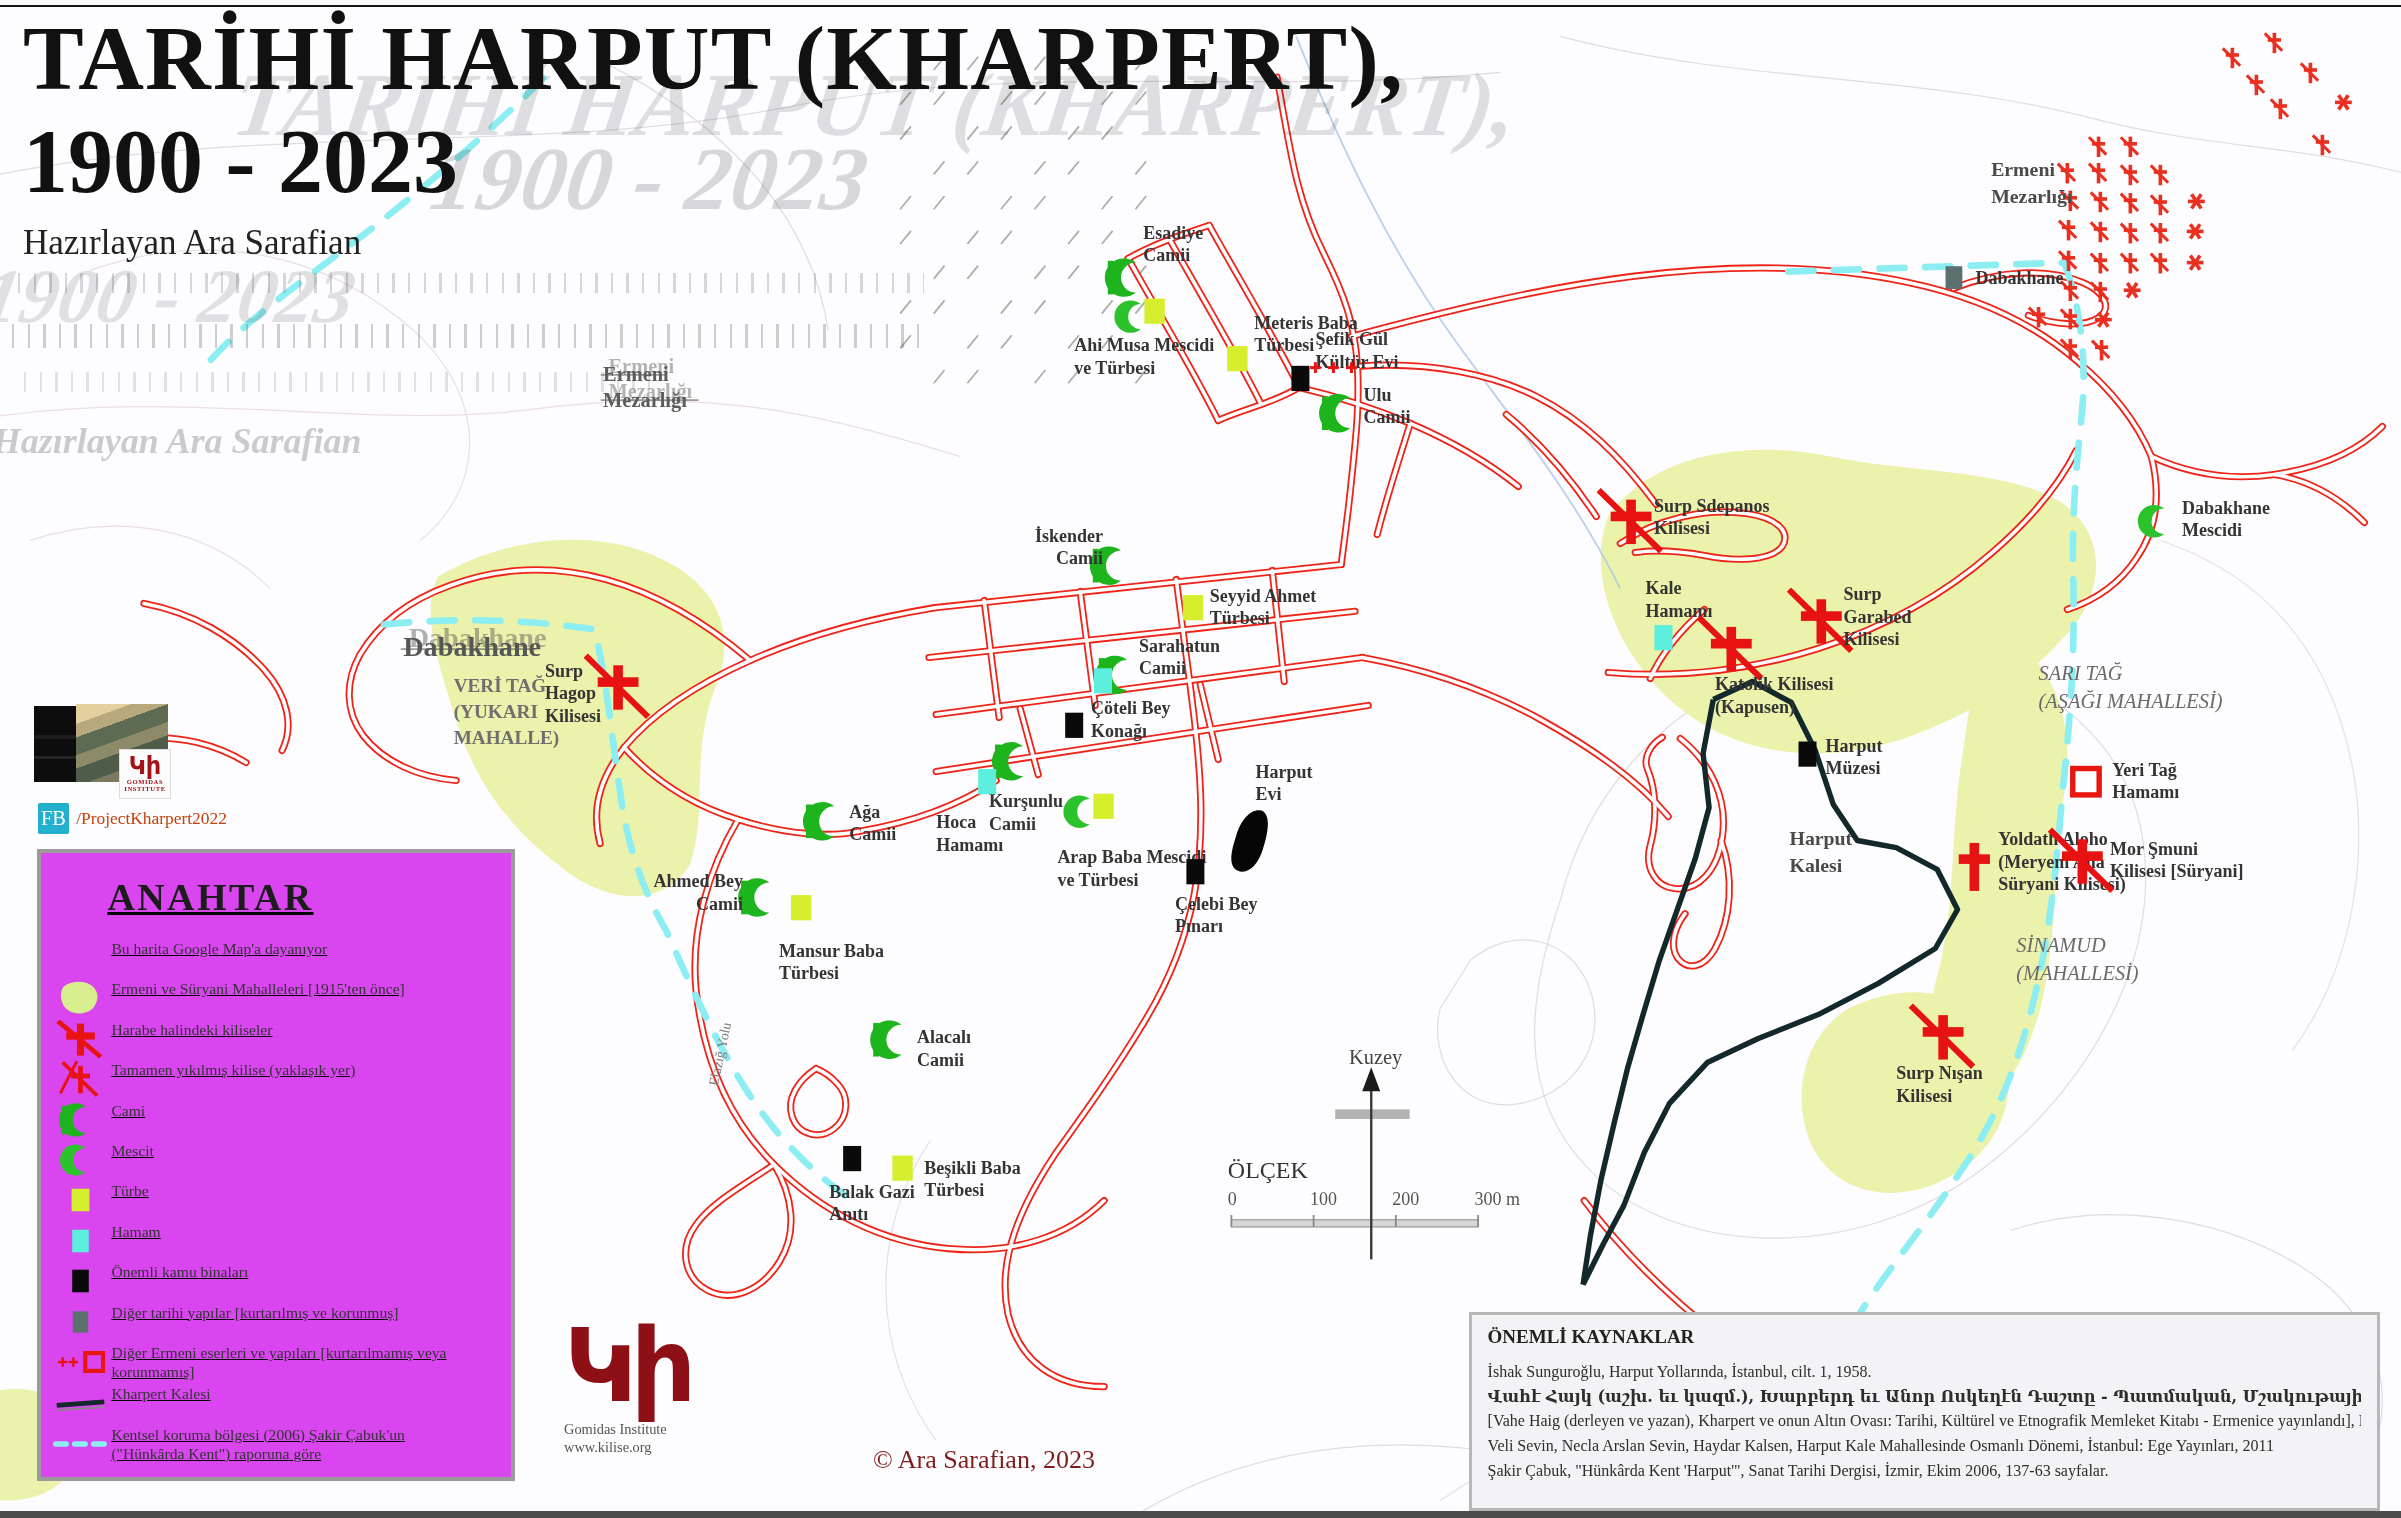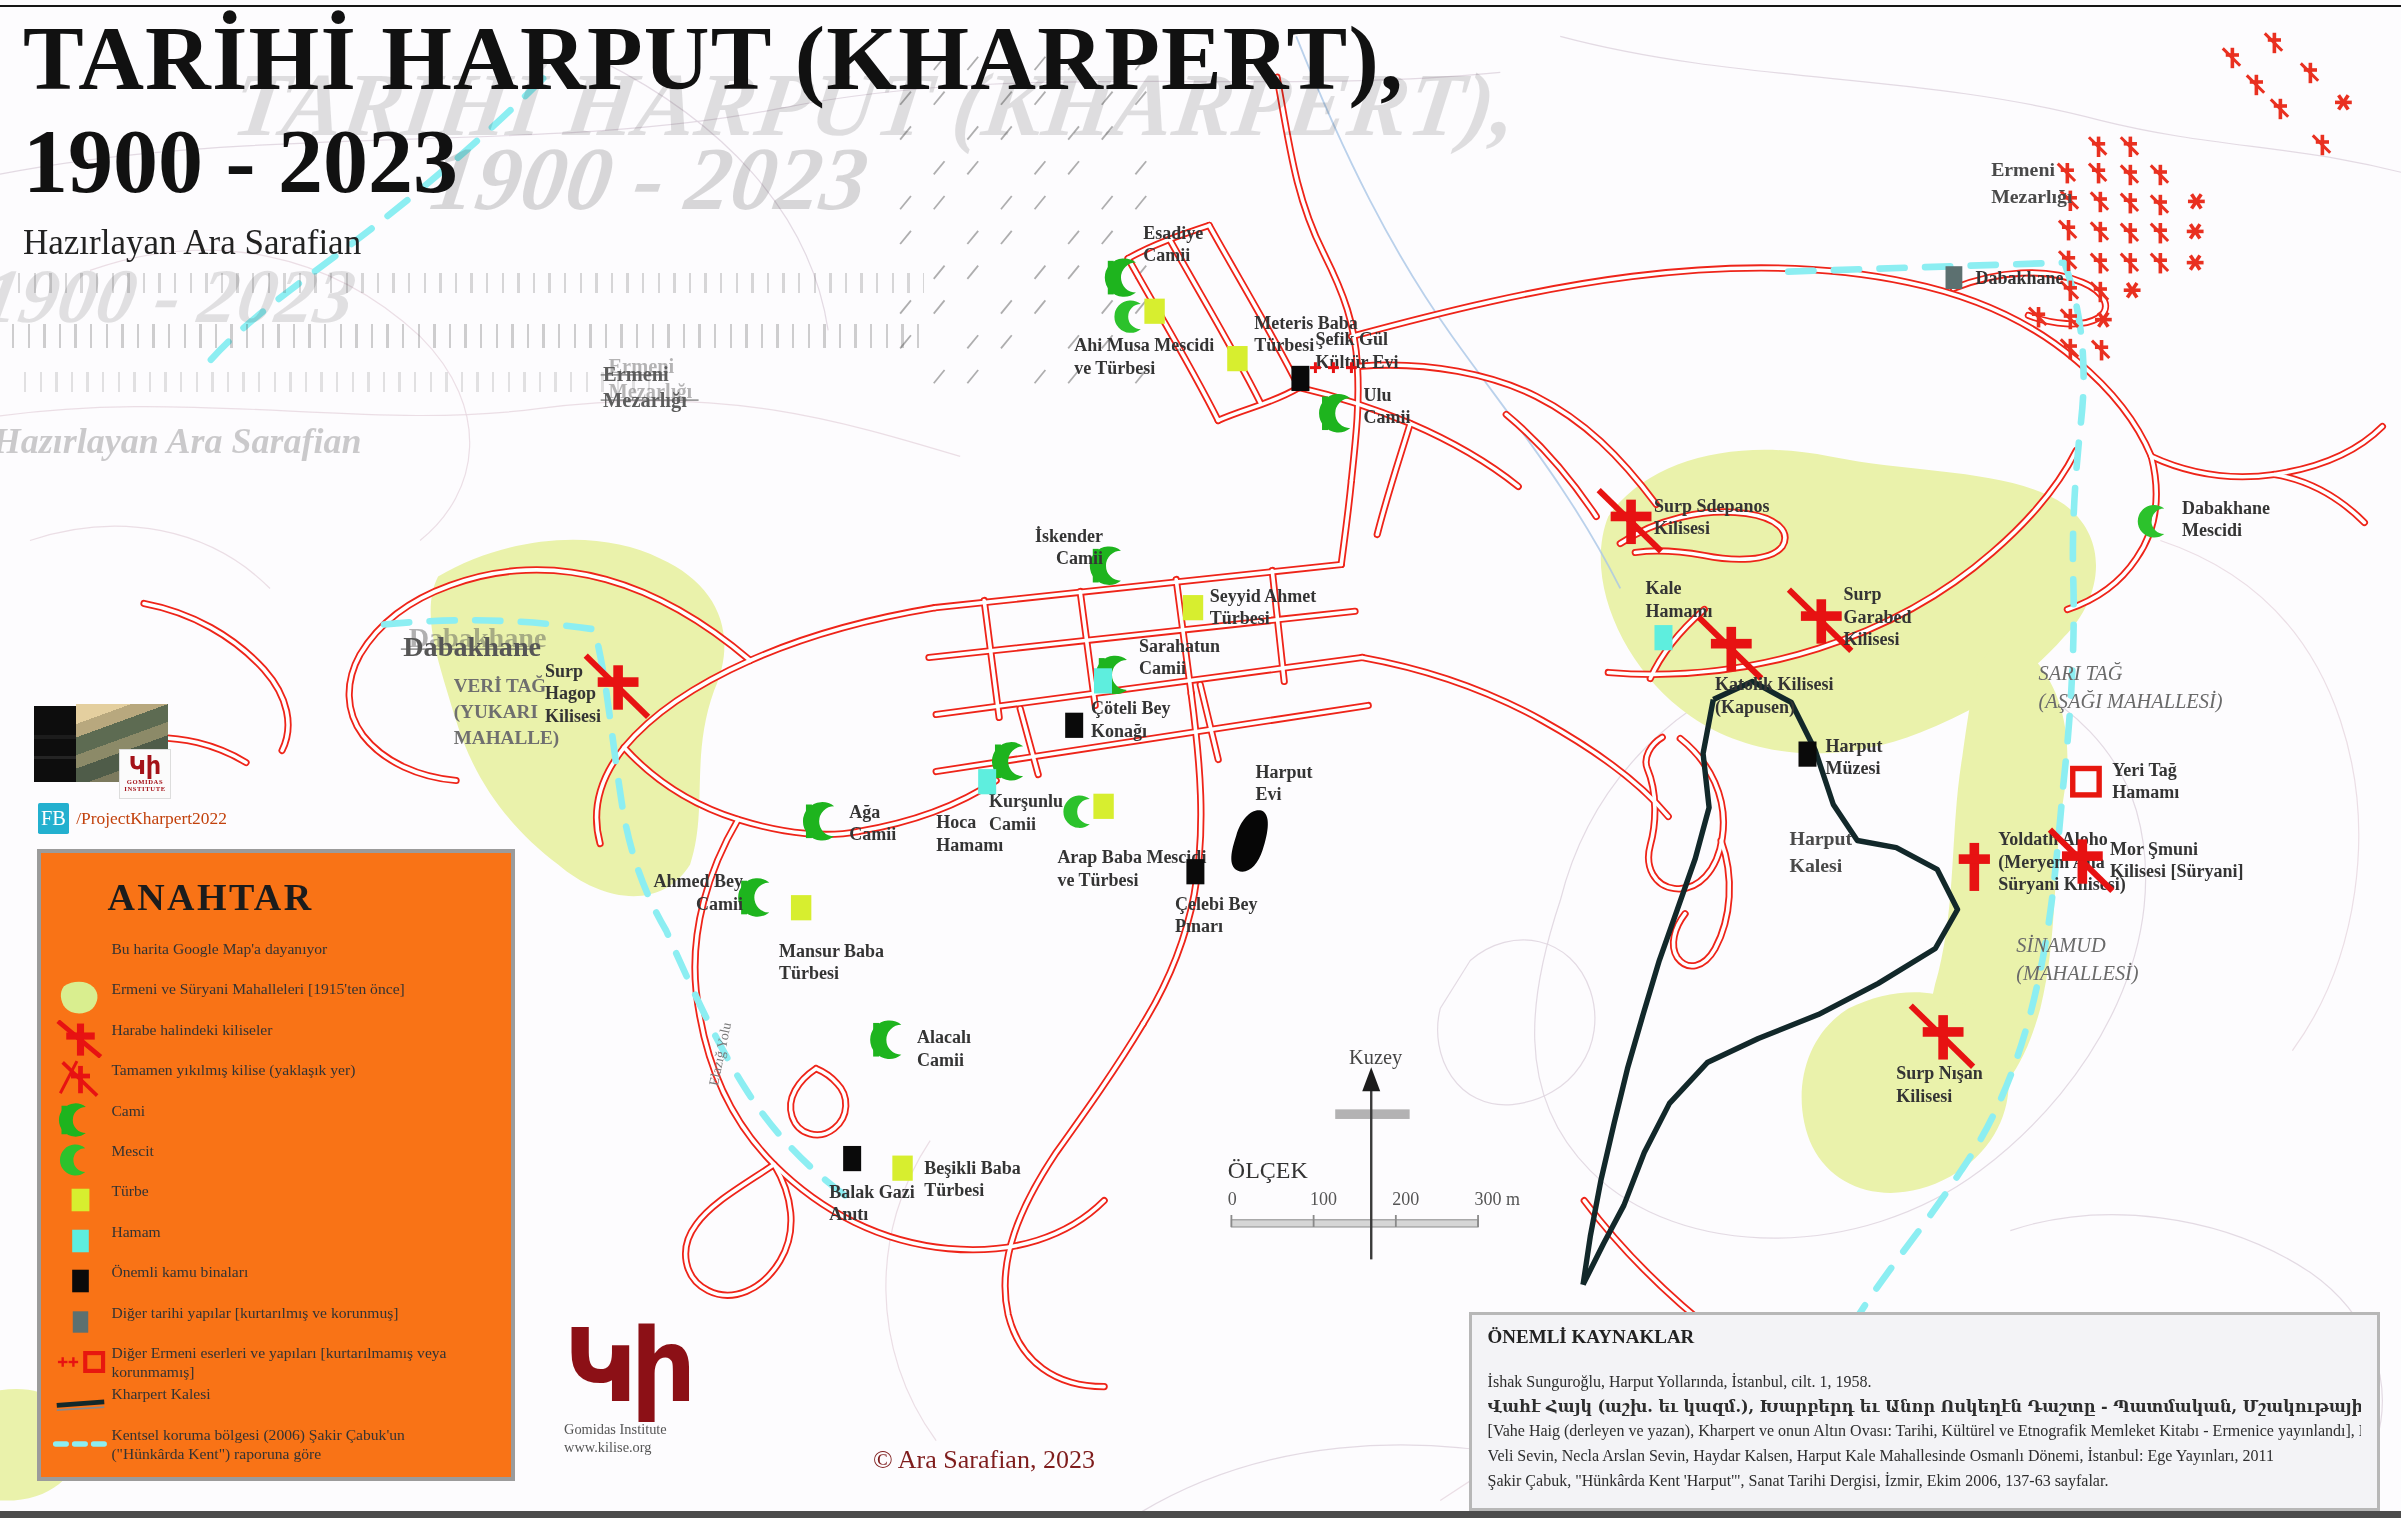--- a/index.html
+++ b/index.html
@@ -36,31 +36,31 @@
      display:flex;flex-direction:column;align-items:center;justify-content:center;z-index:2;}
   .gi-chip .glyph{font-family:"DejaVu Sans",sans-serif;font-weight:700;font-size:24px;color:#a41218;line-height:.9;}
   .gi-chip .t{font-family:"Liberation Serif",serif;font-size:6.6px;font-weight:700;color:#a41218;letter-spacing:0.6px;line-height:1.1;}
   .fb-row{position:absolute;left:38px;top:803px;z-index:20;display:flex;align-items:center;}
   .fb-badge{width:31px;height:31px;background:#23b0cf;color:#fff;display:flex;align-items:center;justify-content:center;
      font-weight:400;font-size:20.4px;border-radius:1.8px;}
   .fb-handle{margin-left:7.2px;font-size:17.4px;color:#c2410c;}
 
   
   .legend{position:absolute;left:37px;top:849px;width:478px;height:632px;z-index:20;
-     background:#f97316;border:4.2px solid #9b9b9b;box-sizing:border-box;padding:18px 10.8px 6px 8.4px;}
+     background:#d946ef;border:4.2px solid #9b9b9b;box-sizing:border-box;padding:18px 10.8px 6px 8.4px;text-decoration:underline;}
   .lg-title{font-size:38px;font-weight:700;letter-spacing:2.4px;margin:3.6px 0 20.4px 58px;color:#1c1c1c;}
   .lg-row{display:flex;align-items:flex-start;min-height:36px;margin-bottom:2.4px;}
   .lg-ico{width:62px;flex:0 0 62px;display:flex;align-items:center;justify-content:center;}
   .lg-label{font-size:15.6px;color:#333;line-height:1.25;}
   .lg-label .l2{display:block;}
 
   
   .refs{position:absolute;left:1469px;top:1312px;width:911px;height:199px;z-index:20;
      background:#f3f3f6;border:3.6px solid #b7b7b7;box-sizing:border-box;padding:10.8px 15.6px;}
-  .refs-title{font-size:19px;font-weight:700;color:#222;margin-bottom:22px;}
+  .refs-title{font-size:19px;font-weight:700;color:#222;margin-bottom:12px;}
   .refs-line{font-size:16px;color:#2d2d2d;line-height:1.55;white-space:nowrap;overflow:hidden;}
   .refs-line.arm{font-weight:700;font-family:"DejaVu Serif","DejaVu Sans",serif;}
 
   
   .credits{position:absolute;left:564px;top:1320px;z-index:20;}
   .gi-glyph{font-family:"DejaVu Sans",sans-serif;font-weight:700;font-size:102px;color:#8c1016;letter-spacing:-6px;line-height:.9;}
   .gi-org{font-size:14.4px;color:#555;line-height:1.25;margin-top:8.4px;}
   .copyright{position:absolute;left:873px;top:1445px;font-size:26px;color:#7f1d1d;z-index:20;}
 </style>
 </head>

